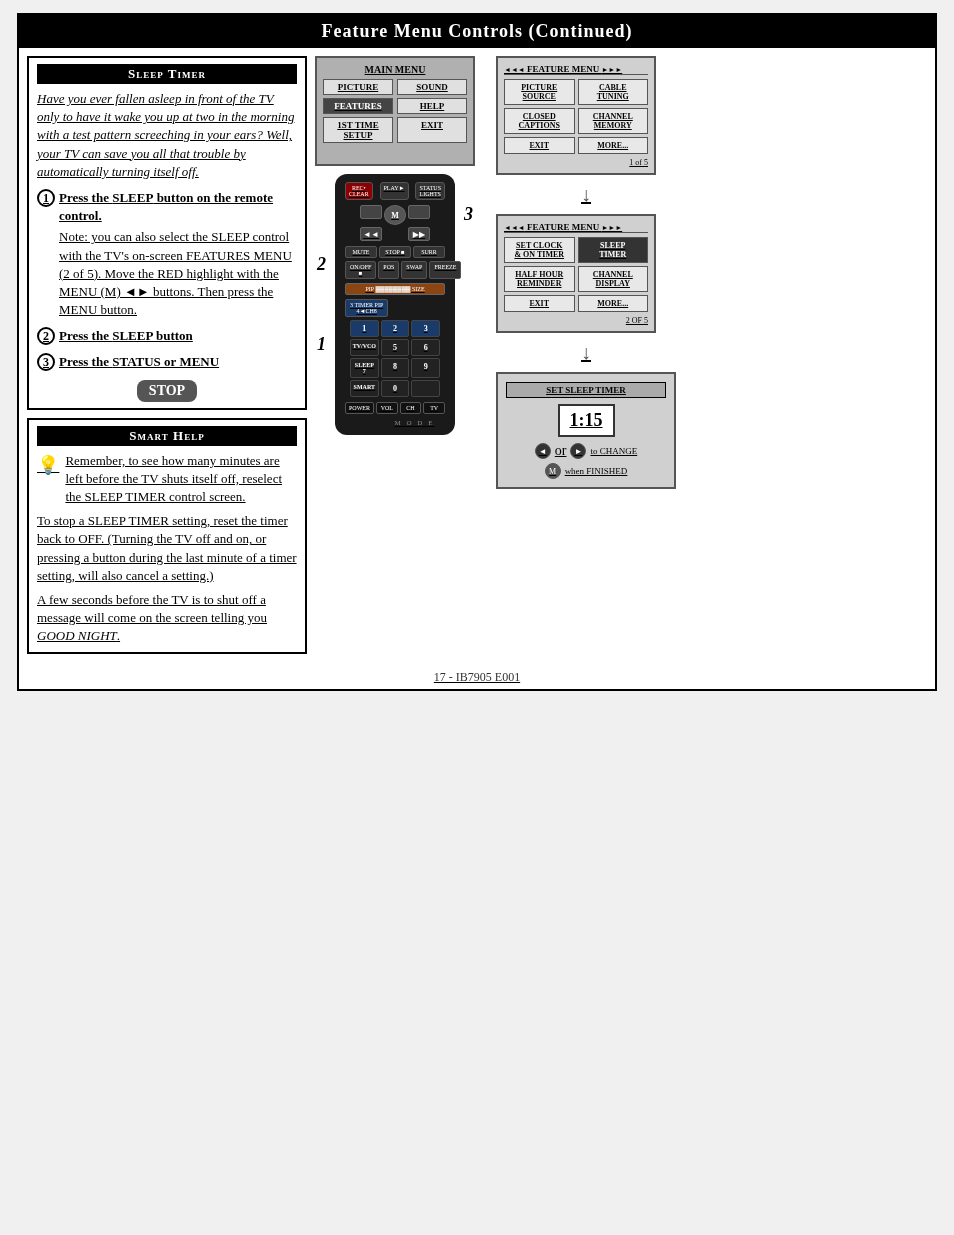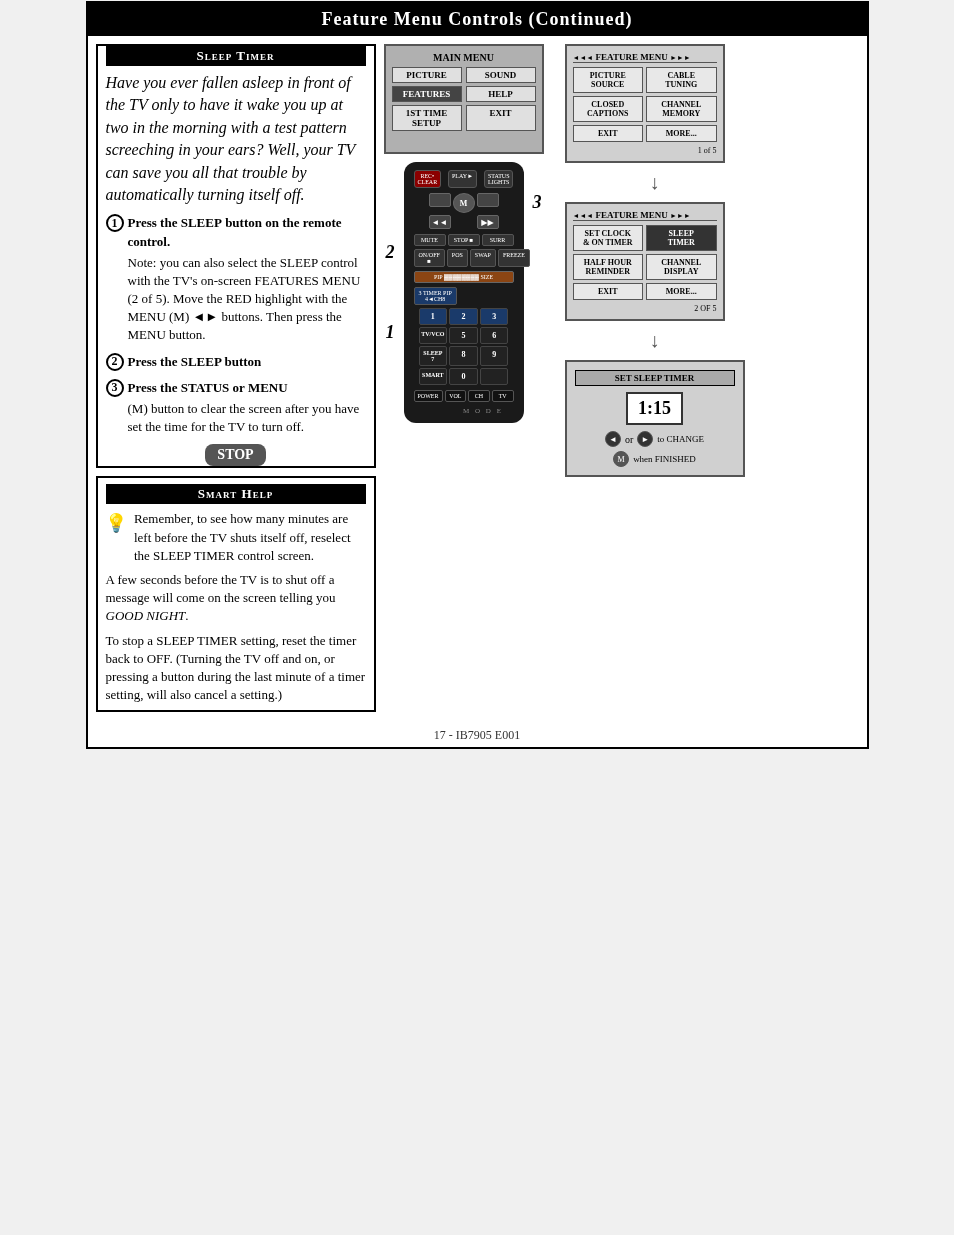--- a/index.html
+++ b/index.html
@@ -8,25 +8,26 @@
       min-height: 1235px;
       background: #f0f0f0;
       font-family: 'Times New Roman', Times, serif;
       font-size: 13px;
       color: #000;
       display: flex;
       flex-direction: column;
       align-items: center;
     }
     .page {
-      width: 783px;
-      margin: 1px auto;
+      width: 920px;
+      margin: 13px auto;
       background: #fff;
       border: 2px solid #000;
       padding: 0;
+      text-decoration: underline;
     }
     
     .page-header {
       background: #000;
       color: #fff;
       text-align: center;
       padding: 6px 0;
       font-size: 18px;
       font-weight: bold;
       font-family: 'Times New Roman', serif;
@@ -50,37 +51,37 @@
     
     .right-col {
       flex: 1;
       display: flex;
       flex-direction: column;
       gap: 6px;
     }
     
     .sleep-timer-box {
       border: 2px solid #000;
-      padding: 0 8px;
+      padding: 6px 8px;
       margin-bottom: 8px;
     }
     .sleep-timer-title {
       background: #000;
       color: #fff;
       text-align: center;
       font-variant: small-caps;
       font-size: 13px;
       font-weight: bold;
       padding: 2px 0;
       margin-bottom: 6px;
       letter-spacing: 1px;
     }
     .italic-intro {
       font-style: italic;
-      font-size: 16px;
+      font-size: 13px;
       line-height: 1.4;
       margin-bottom: 8px;
     }
     .begin-badge {
       background: #000;
       color: #fff;
       font-weight: bold;
       font-size: 13px;
       padding: 2px 8px;
       display: inline-block;
@@ -401,38 +402,35 @@
             <span class="step-circle">2</span>
             <strong>Press the <strong>SLEEP button</strong></strong>
           </div>
         </div>
 
         <div class="step">
           <div class="step-header">
             <span class="step-circle">3</span>
             <strong>Press the <strong>STATUS or MENU</strong></strong>
           </div>
-          <div class="step-body">
-            (M) button to clear the screen after you have set the time for the TV to turn off.
-          </div>
         </div>
         <div class="stop-wrap">
           <span class="stop-badge">STOP</span>
         </div>
       </div>
 
       <div class="smart-help-box">
         <div class="smart-help-title">Smart Help</div>
         <div class="smart-help-content">
           <div class="smart-help-row">
             <span class="bulb-icon">💡</span>
             <p class="smart-help-text">Remember, to see how many minutes are left before the TV shuts itself off, reselect the SLEEP TIMER control screen.</p>
           </div>
+          <p class="smart-help-text">To stop a SLEEP TIMER setting, reset the timer back to OFF. (Turning the TV off and on, or pressing a button during the last minute of a timer setting, will also cancel a setting.)</p>
           <p class="smart-help-text">A few seconds before the TV is to shut off a message will come on the screen telling you <em>GOOD NIGHT</em>.</p>
-          <p class="smart-help-text">To stop a SLEEP TIMER setting, reset the timer back to OFF. (Turning the TV off and on, or pressing a button during the last minute of a timer setting, will also cancel a setting.)</p>
         </div>
       </div>
     </div>
 
     <div class="right-col">
       <div class="menus-and-remote">
 
         <div style="position:relative; display:flex; flex-direction:column; align-items:center;">
 
           <div class="main-menu-box" style="margin-bottom:8px; position:relative;">
@@ -554,21 +552,21 @@
 
           <div class="arrow-down">↓</div>
 
           <div class="sleep-timer-result">
             <div class="sleep-timer-result-title">SET SLEEP TIMER</div>
             <div style="text-align:center;">
               <span class="sleep-timer-display">1:15</span>
             </div>
             <div class="sleep-timer-controls">
               <span class="arrow-btn">◄</span>
-              <span style="font-size:10px;">or</span>
+              <span style="font-size:14px;">or</span>
               <span class="arrow-btn">►</span>
               <span style="font-size:9px;">to CHANGE</span>
             </div>
             <div style="display:flex;align-items:center;justify-content:center;gap:4px;margin-top:4px;">
               <span class="arrow-btn" style="background:#555;">M</span>
               <span style="font-size:9px;">when FINISHED</span>
             </div>
           </div>
         </div>
       </div>

